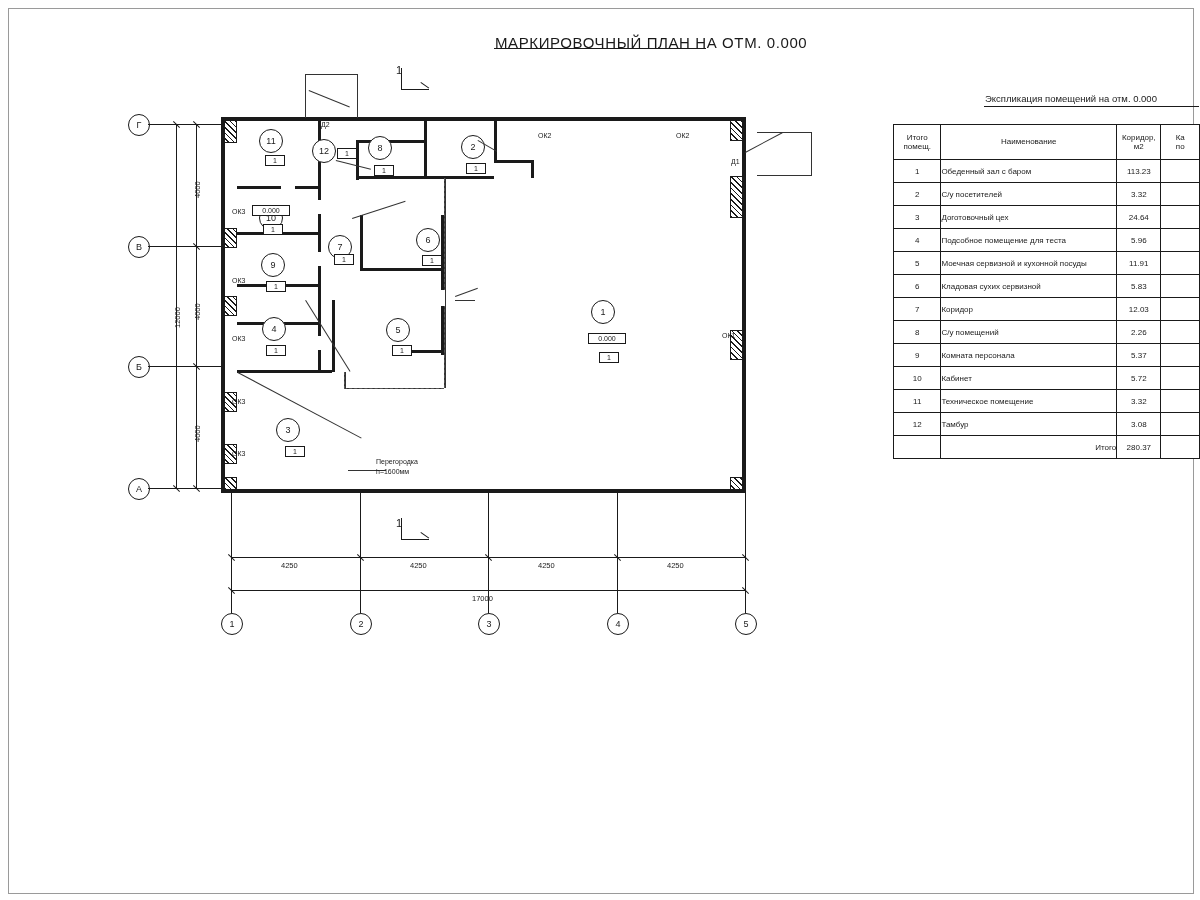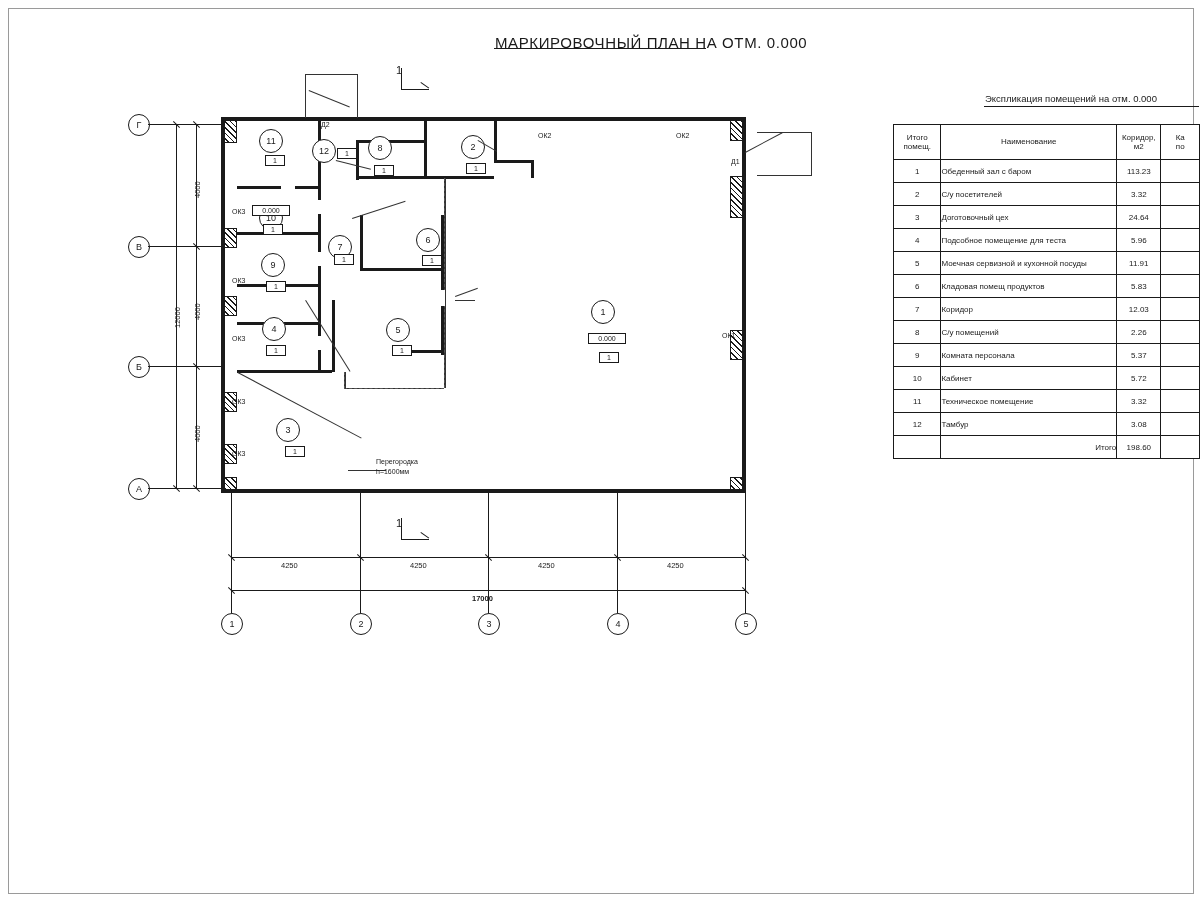--- a/index.html
+++ b/index.html
@@ -252,21 +252,21 @@
     <div class="tick" style="left:484px;top:557px;"></div>
     <div class="tick" style="left:613px;top:557px;"></div>
     <div class="tick" style="left:741px;top:557px;"></div>
     <div class="tick" style="left:227px;top:590px;"></div>
     <div class="tick" style="left:741px;top:590px;"></div>
 
     <div class="dimtext" style="left:281px;top:561px;">4250</div>
     <div class="dimtext" style="left:410px;top:561px;">4250</div>
     <div class="dimtext" style="left:538px;top:561px;">4250</div>
     <div class="dimtext" style="left:667px;top:561px;">4250</div>
-    <div class="dimtext" style="left:472px;top:594px;font-weight:bold;">17000</div>
+    <div class="dimtext" style="left:472px;top:594px;">17000</div>
   </div>
 
   <table class="expl">
     <thead>
       <tr>
         <th class="c-num">
           <div>Итого</div>
           <div>помещ.</div>
         </th>
         <th class="c-name" style="text-align:center;padding-left:0;">Наименование</th>
@@ -306,21 +306,21 @@
         <td class="c-extra"></td>
       </tr>
       <tr>
         <td class="c-num">5</td>
         <td class="c-name">Моечная сервизной и кухонной посуды</td>
         <td class="c-area">11.91</td>
         <td class="c-extra"></td>
       </tr>
       <tr>
         <td class="c-num">6</td>
-        <td class="c-name">Кладовая помещ продуктов</td>
+        <td class="c-name">Кладовая сухих сервизной</td>
         <td class="c-area">5.83</td>
         <td class="c-extra"></td>
       </tr>
       <tr>
         <td class="c-num">7</td>
         <td class="c-name">Коридор</td>
         <td class="c-area">12.03</td>
         <td class="c-extra"></td>
       </tr>
       <tr>
@@ -349,18 +349,18 @@
       </tr>
       <tr>
         <td class="c-num">12</td>
         <td class="c-name">Тамбур</td>
         <td class="c-area">3.08</td>
         <td class="c-extra"></td>
       </tr>
       <tr>
         <td class="c-num"></td>
         <td class="c-name total-label">Итого</td>
-        <td class="c-area">198.60</td>
+        <td class="c-area">280.37</td>
         <td class="c-extra"></td>
       </tr>
     </tbody>
   </table>
 </div>
 
 </body></html>

